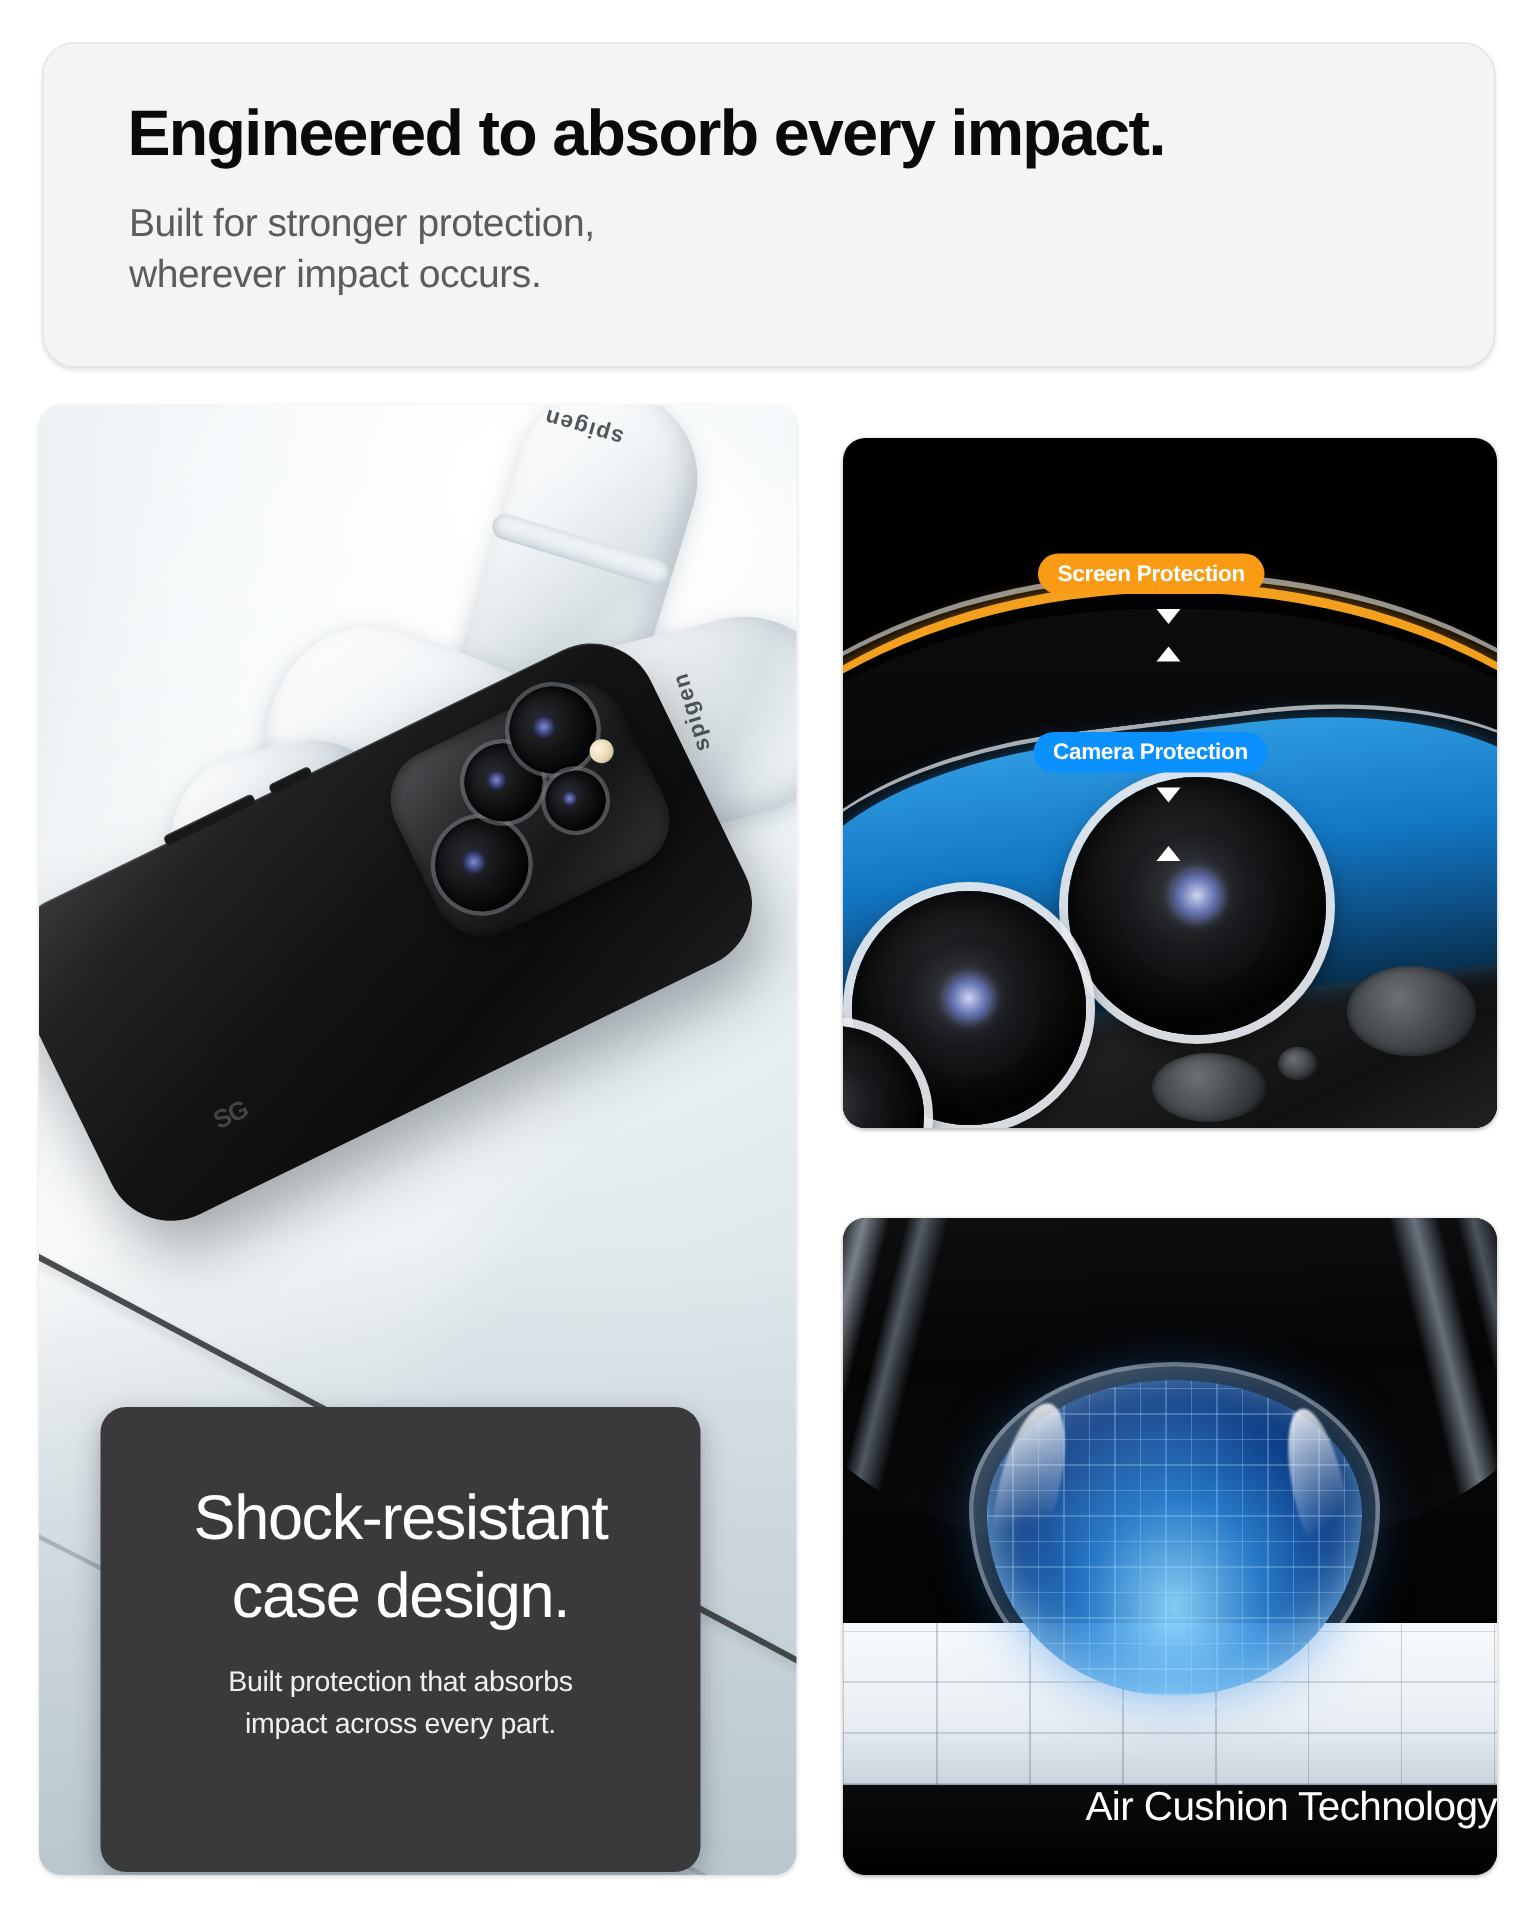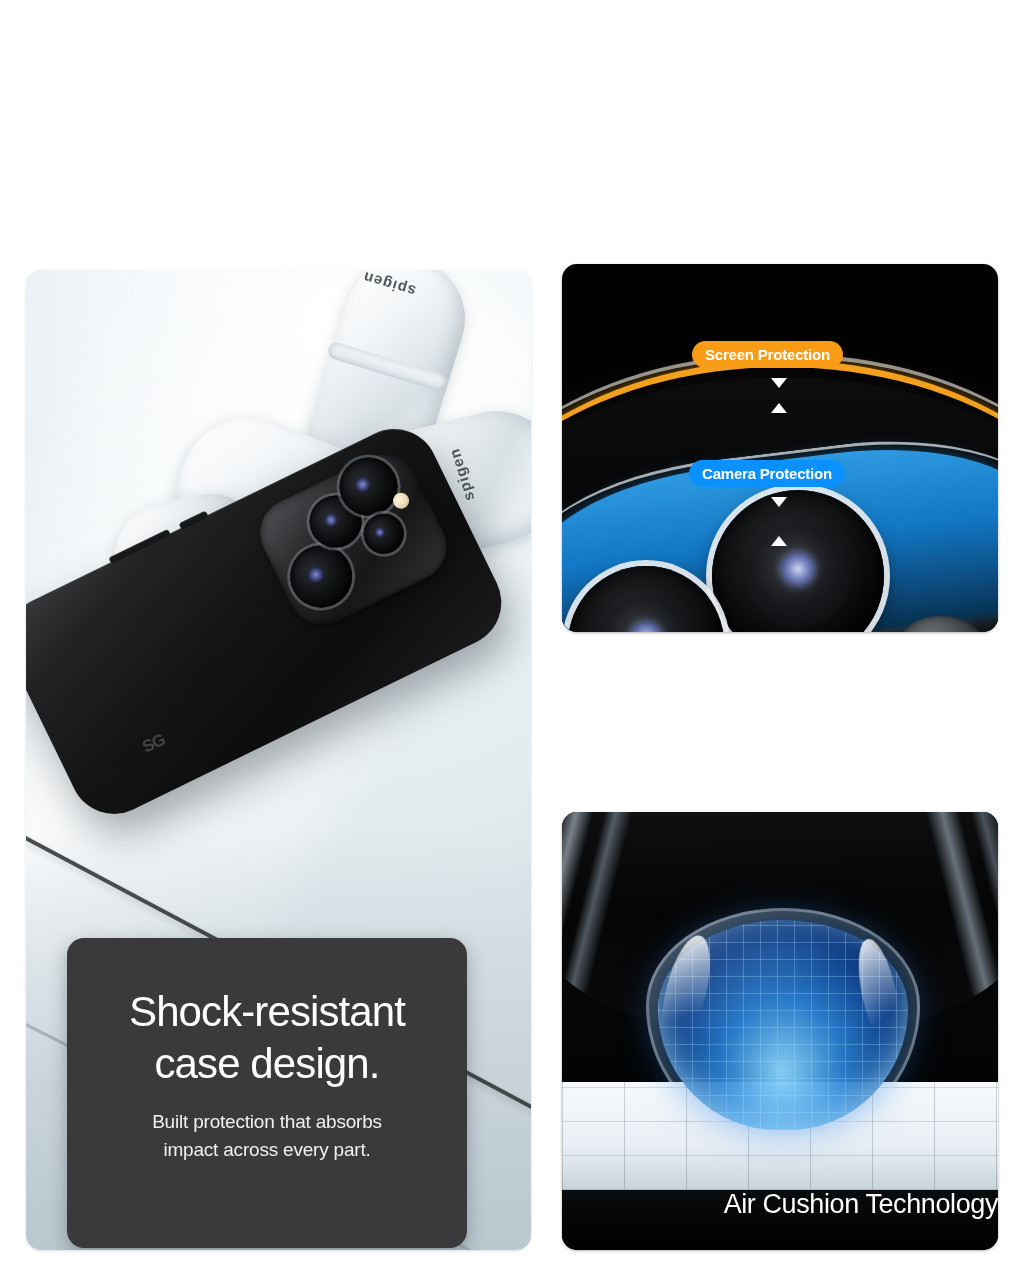--- a/index.html
+++ b/index.html
@@ -159,21 +159,21 @@
     line-height:1.23; letter-spacing:-.9px;
   }
   .hc-sub{
     position:absolute; left:0; right:0; top:170px;
     font-size:19px; font-weight:400; color:#f0f0f0;
     line-height:1.45; letter-spacing:-.2px;
   }
 
   
   .panel-cam{
-    left:562px; top:264px; width:436px; height:368px;
+    left:562px; top:292px; width:436px; height:460px;
     background:
       radial-gradient(120% 80% at 50% 85%, #2a2c2e 0%, #111214 42%, #000000 80%),
       #000;
     box-shadow:0 1px 3px rgba(0,0,0,.3);
     padding-left:45px;
   }
   .edge-arc{
     position:absolute; left:-130px; top:96px; width:700px; height:470px;
     border-top-left-radius:350px 250px; border-top-right-radius:350px 250px;
     border-top:7px solid #f2a01d;
@@ -300,20 +300,25 @@
   .air-caption{
     position:absolute; left:0; right:0; bottom:30px; text-align:right;
     font-size:27px; font-weight:400; color:#ffffff; letter-spacing:-.4px;
   }
 </style>
 </head>
 <body>
 
 <div class="page">
 
+  <div class="header-card">
+    <div class="header-title">Engineered to absorb every impact.</div>
+    <div class="header-sub" style="white-space:pre-line">Built for stronger protection,
+wherever impact occurs.</div>
+  </div>
 
   <div class="panel panel-hero">
 
     <div class="deck-hi"></div>
     <div class="deck-low"></div>
     <div class="seam s1"></div>
     <div class="seam s2"></div>
 
     <div class="arm">
       <div class="arm-seg arm-a"></div>

